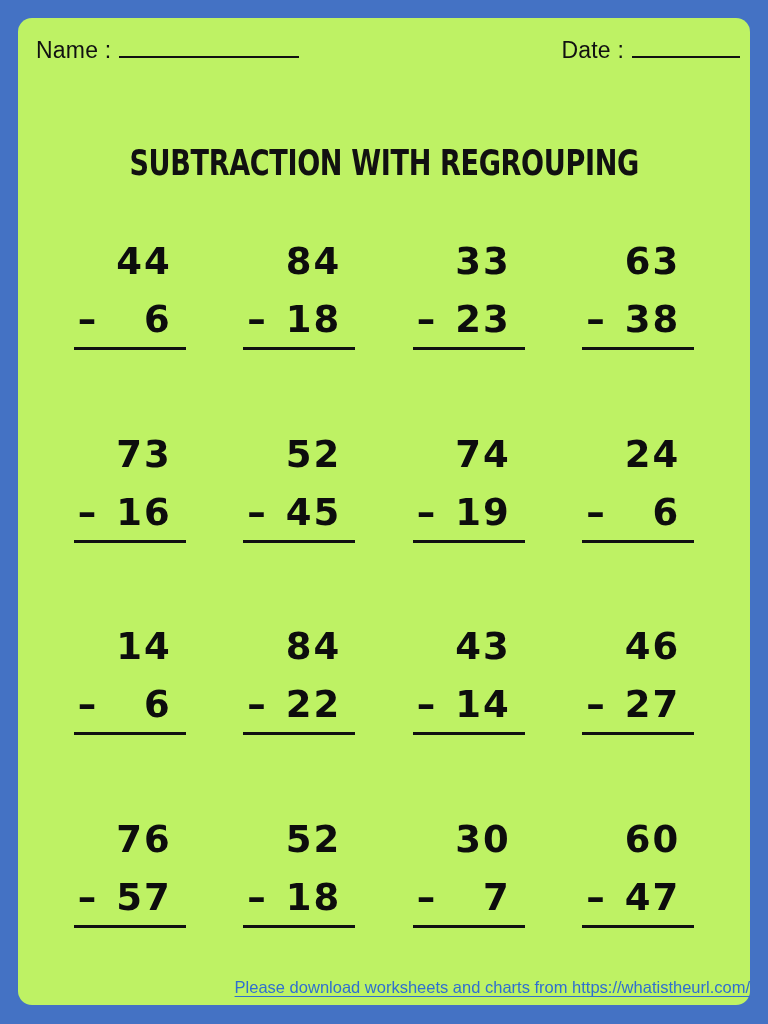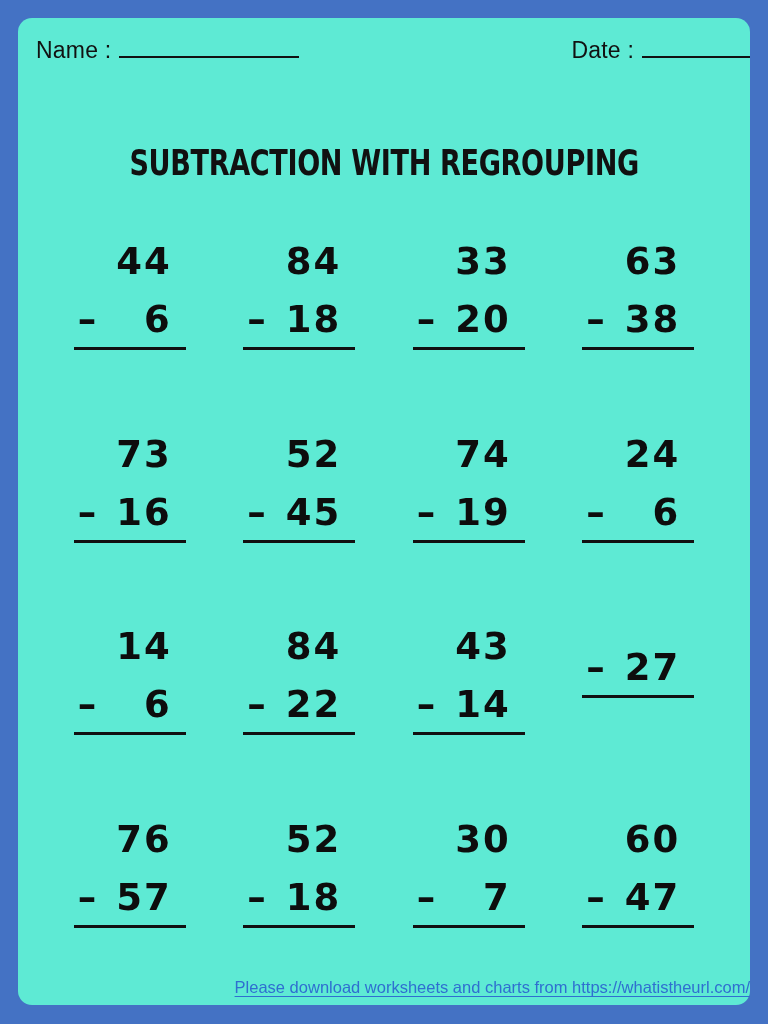--- a/index.html
+++ b/index.html
@@ -18,21 +18,21 @@
     width: 768px;
     height: 1024px;
     background: #4472c4;
     box-sizing: border-box;
     padding: 18px 18px 19px 18px;
   }
   .sheet {
     position: relative;
     width: 100%;
     height: 100%;
-    background: #5eead4;
+    background: #bef264;
     border-radius: 14px;
     box-sizing: border-box;
     display: flex;
     flex-direction: column;
   }
 
   
   .header {
     display: flex;
     align-items: flex-end;
@@ -45,21 +45,21 @@
     display: flex;
     align-items: baseline;
     font-size: 23px;
     color: #111111;
     white-space: nowrap;
   }
   .field-name {
     margin-left: 18px;
   }
   .field-date {
-    margin-right: 0;
+    margin-right: 10px;
   }
   .field-label {
     letter-spacing: 0.2px;
   }
   .blank {
     display: inline-block;
     border-bottom: 2.5px solid #111111;
     margin-left: 8px;
     height: 17px;
   }
@@ -188,21 +188,21 @@
           </div>
           <div class="rule"></div>
         </div>
       </div>
 
       <div class="problem">
         <div class="prob-inner">
           <div class="prob-top">33</div>
           <div class="prob-bot">
             <span class="op">–</span>
-            <span>20</span>
+            <span>23</span>
           </div>
           <div class="rule"></div>
         </div>
       </div>
 
       <div class="problem">
         <div class="prob-inner">
           <div class="prob-top">63</div>
           <div class="prob-bot">
             <span class="op">–</span>
@@ -284,20 +284,21 @@
           <div class="prob-bot">
             <span class="op">–</span>
             <span>14</span>
           </div>
           <div class="rule"></div>
         </div>
       </div>
 
       <div class="problem">
         <div class="prob-inner">
+          <div class="prob-top">46</div>
           <div class="prob-bot">
             <span class="op">–</span>
             <span>27</span>
           </div>
           <div class="rule"></div>
         </div>
       </div>
 
       <div class="problem">
         <div class="prob-inner">

